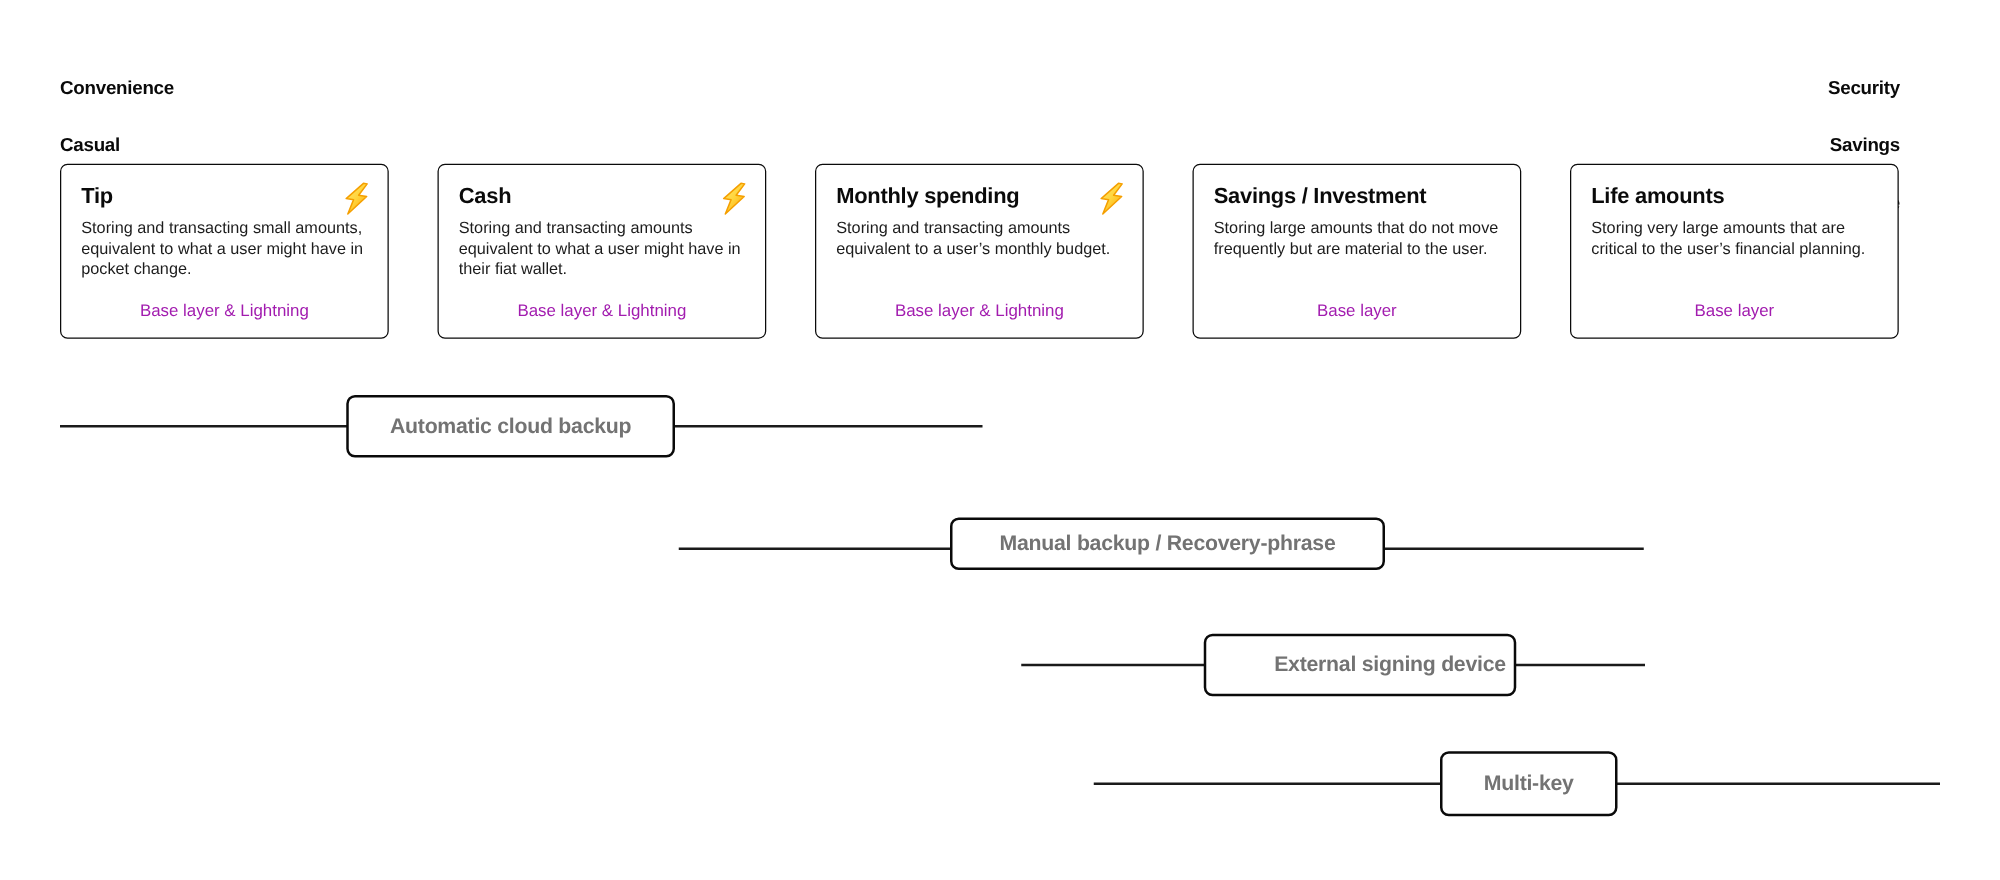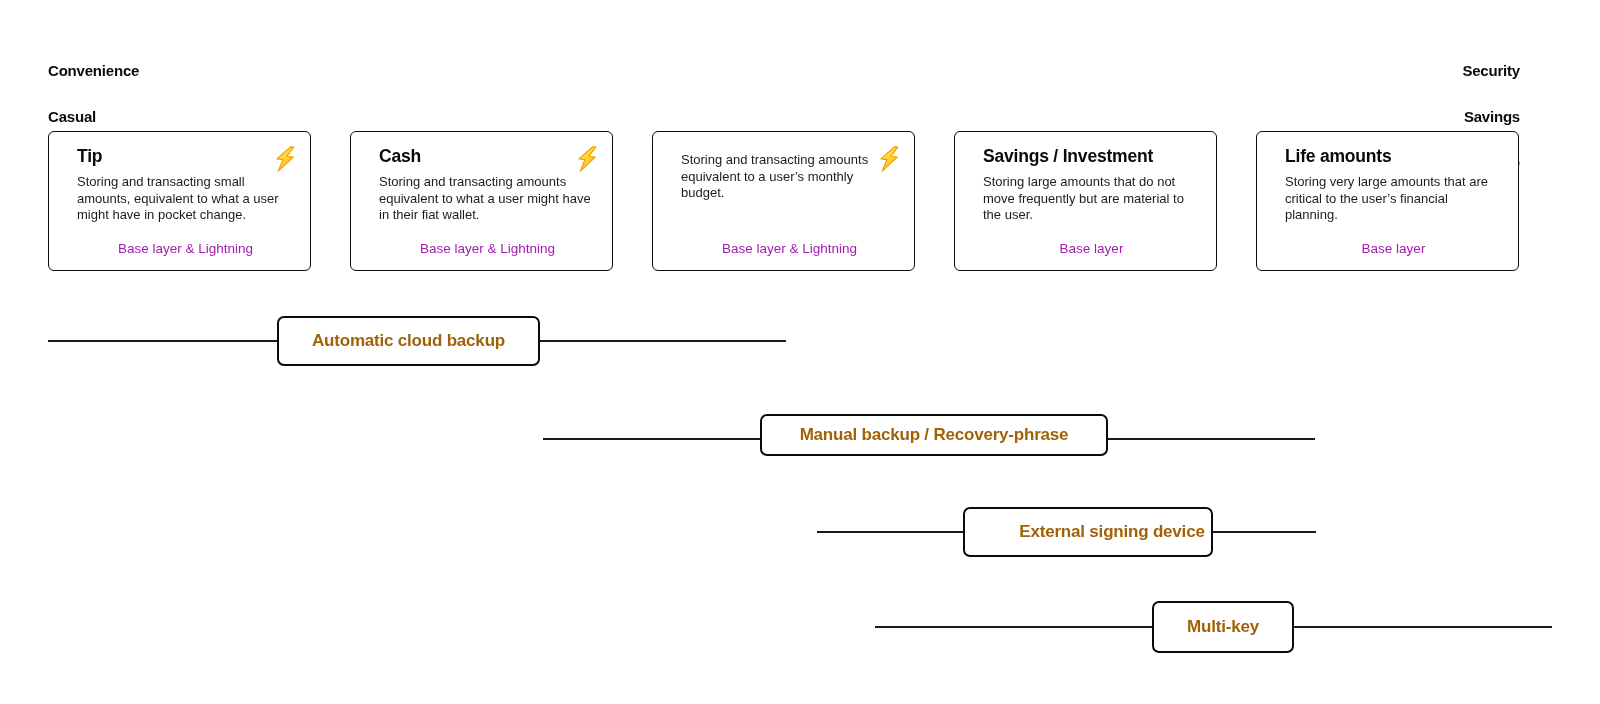--- a/index.html
+++ b/index.html
@@ -27,21 +27,21 @@
   .cards-row {
     position: absolute; left: 48px; top: 131px;
     display: flex; gap: 39px;
   }
   .card {
     position: relative;
     width: 263px; height: 140px;
     border: 1.5px solid #0a0a0a;
     border-radius: 6px;
     background: #ffffff;
-    padding: 13px 16px 13px 28px;
+    padding: 13px 16px 13px 16px;
     display: flex; flex-direction: column;
   }
   .card-title {
     font-size: 17.5px; font-weight: bold;
     letter-spacing: -0.2px; color: #0a0a0a;
     line-height: 22px;
   }
   .card-desc {
     margin-top: 7px;
     font-size: 13px; line-height: 16.5px;
@@ -62,21 +62,21 @@
   .feature-line {
     position: absolute; height: 2px; background: #1a1a1a;
   }
   .feature-box {
     position: absolute;
     background: #ffffff;
     border: 2px solid #0a0a0a;
     border-radius: 7px;
     display: flex; align-items: center; justify-content: center;
     font-size: 17px; font-weight: bold; letter-spacing: -0.2px;
-    color: #a16207;
+    color: #737373;
     white-space: nowrap;
   }
   .line-1 { left: 48px;  top: 340px; width: 738px; }
   .box-1  { left: 277px; top: 316px; width: 263px; height: 50px; }
   .line-2 { left: 543px; top: 438px; width: 772px; }
   .box-2  { left: 760px; top: 414px; width: 348px; height: 42px; }
   .line-3 { left: 817px; top: 531px; width: 499px; }
   .box-3  { left: 963px; top: 507px; width: 250px; height: 50px; padding-left: 48px; }
   .line-4 { left: 875px; top: 626px; width: 677px; }
   .box-4  { left: 1152px; top: 601px; width: 142px; height: 52px; }
@@ -119,20 +119,21 @@
   <div class="card">
     <div class="card-title">Cash</div>
     <svg class="bolt" viewBox="0 0 24 28">
       <polygon points="16,1 4,15 10,15 7,27 20,11 13.5,11 19,1" fill="url(#boltGrad)" stroke="#F59F00" stroke-width="1.2" stroke-linejoin="round" transform="rotate(8 12 14)"></polygon>
     </svg>
     <div class="card-desc">Storing and transacting amounts equivalent to what a user might have in their fiat wallet.</div>
     <div class="card-layers">Base layer &amp; Lightning</div>
   </div>
 
   <div class="card">
+    <div class="card-title">Monthly spending</div>
     <svg class="bolt" viewBox="0 0 24 28">
       <polygon points="16,1 4,15 10,15 7,27 20,11 13.5,11 19,1" fill="url(#boltGrad)" stroke="#F59F00" stroke-width="1.2" stroke-linejoin="round" transform="rotate(8 12 14)"></polygon>
     </svg>
     <div class="card-desc">Storing and transacting amounts equivalent to a user’s monthly budget.</div>
     <div class="card-layers">Base layer &amp; Lightning</div>
   </div>
 
   <div class="card">
     <div class="card-title">Savings / Investment</div>
     <div class="card-desc">Storing large amounts that do not move frequently but are material to the user.</div>

